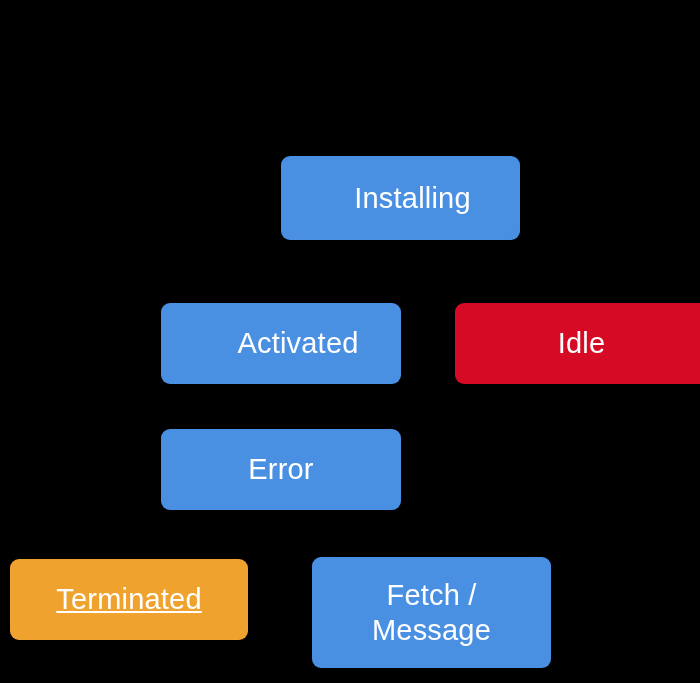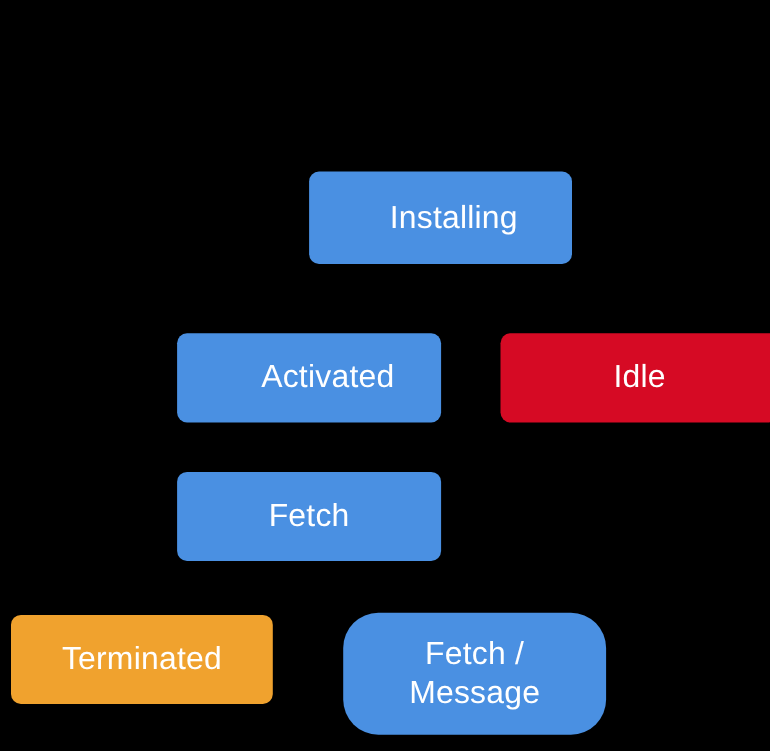--- a/index.html
+++ b/index.html
@@ -48,21 +48,21 @@
   #node-activated {
     left: 161px;  top: 303px;  width: 240px;  height: 81px; padding-left: 34px;
   }
   #node-error {
     left: 455px;  top: 303px;  width: 253px;  height: 81px;
   }
   #node-idle {
     left: 161px;  top: 429px;  width: 240px;  height: 81px;
   }
   #node-terminated {
-    left: 10px;   top: 559px;  width: 238px;  height: 81px;
+    left: 10px;   top: 559px;  width: 238px;  height: 81px; text-decoration: underline;
   }
   #node-fetch-message {
     left: 312px;  top: 557px;  width: 239px;  height: 111px;
   }
 </style>
 </head>
 <body>
 
 <div id="diagram" style="background: rgb(0, 0, 0);">
 
@@ -72,25 +72,25 @@
 
   <div class="node" id="node-activated" style="left: 161px; top: 303px; width: 240px; height: 81px; background: rgb(74, 144, 226); color: rgb(255, 255, 255);">
     <span class="node-label">Activated</span>
   </div>
 
   <div class="node" id="node-error" style="left: 455px; top: 303px; width: 253px; height: 81px; background: rgb(214, 10, 36); color: rgb(255, 255, 255);">
     <span class="node-label">Idle</span>
   </div>
 
   <div class="node" id="node-idle" style="left: 161px; top: 429px; width: 240px; height: 81px; background: rgb(74, 144, 226); color: rgb(255, 255, 255);">
-    <span class="node-label">Fetch</span>
+    <span class="node-label">Error</span>
   </div>
 
   <div class="node" id="node-terminated" style="left: 10px; top: 559px; width: 238px; height: 81px; background: rgb(240, 162, 46); color: rgb(255, 255, 255);">
     <span class="node-label">Terminated</span>
   </div>
 
-  <div class="node" id="node-fetch-message" style="left: 312px; top: 557px; width: 239px; height: 111px; background: rgb(74, 144, 226); color: rgb(255, 255, 255); border-radius: 32px;">
+  <div class="node" id="node-fetch-message" style="left: 312px; top: 557px; width: 239px; height: 111px; background: rgb(74, 144, 226); color: rgb(255, 255, 255);">
     <span class="node-label">Fetch /
 Message</span>
   </div>
 
 </div>
 
 </body></html>

